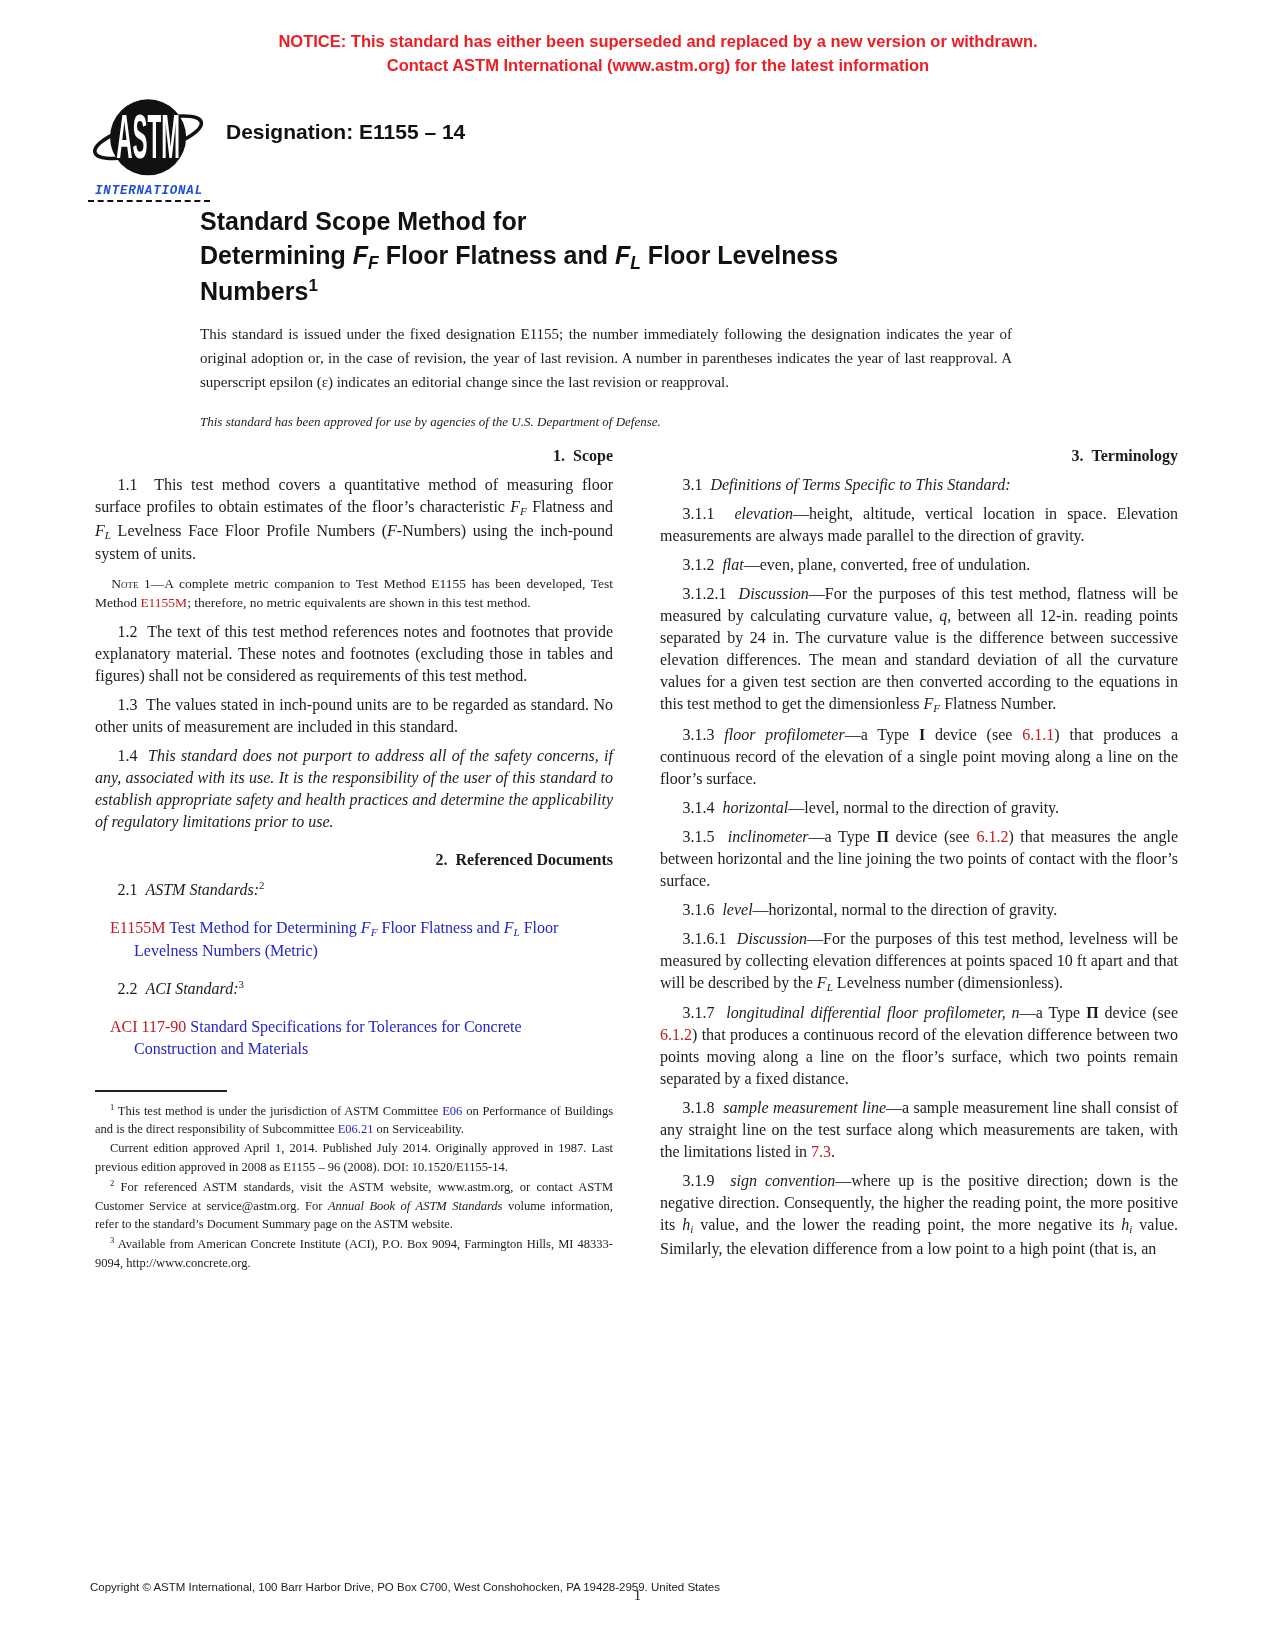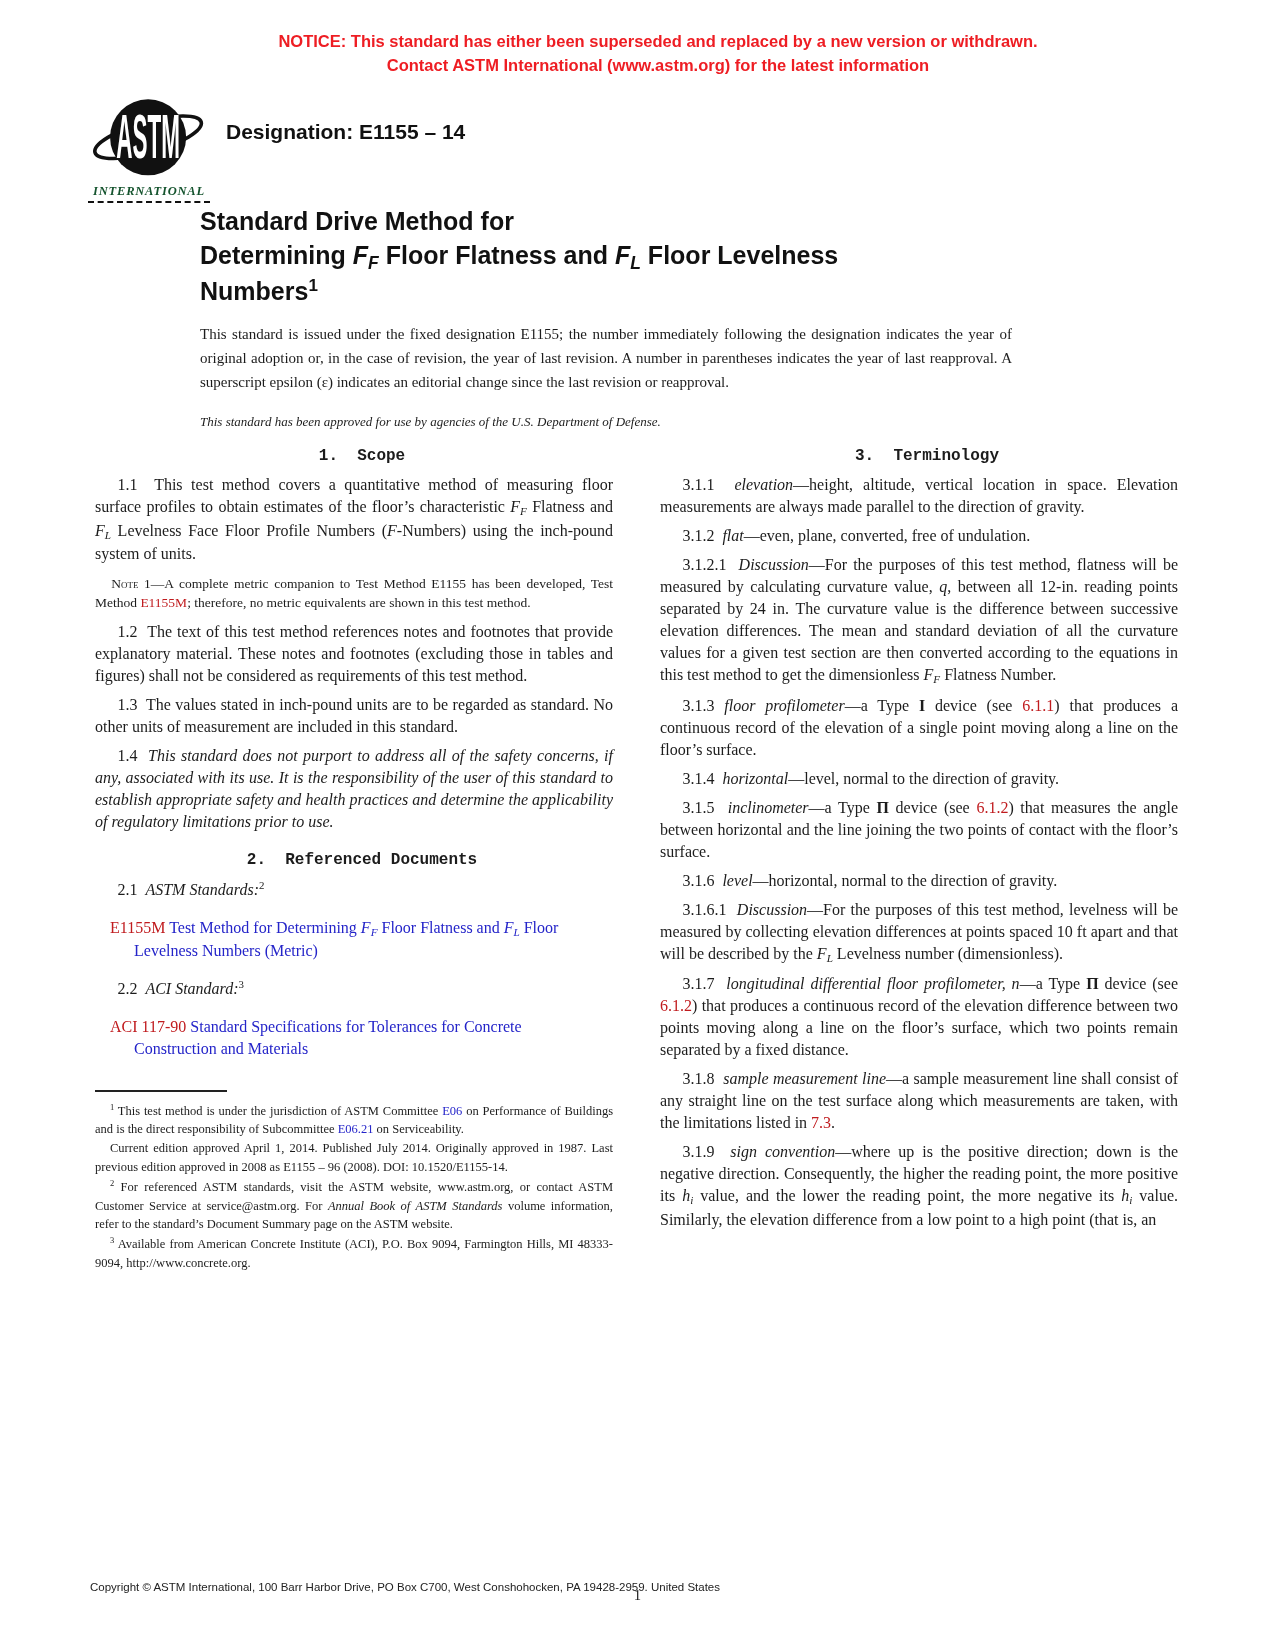--- a/index.html
+++ b/index.html
@@ -10,39 +10,39 @@
   }
   .notice{
     padding-top:30px;text-align:center;
     font-family:"Liberation Sans",sans-serif;font-weight:bold;
     font-size:16.5px;line-height:1.45;color:var(--notice-red,#ee1d23);margin-left:41px;
   }
   .header{position:absolute;top:92px;left:88px;display:flex;align-items:flex-start;}
   .logo{width:122px;text-align:center;}
   .logo svg{display:block;margin:0 auto;}
   .logo-sub{
-    font-family:Liberation Serif, serif;font-weight:bold;font-style:italic;
-    font-size:12.5px;letter-spacing:.8px;color:#14532d;margin-top:-4px;
+    font-family:Liberation Mono, monospace;font-weight:bold;font-style:italic;
+    font-size:12.5px;letter-spacing:.8px;color:#1d4ed8;margin-top:-4px;
     border-bottom:2px dashed #111;padding-bottom:2px;
   }
   .designation{
     font-family:"Liberation Sans",sans-serif;font-weight:bold;
     font-size:21px;color:#111;margin:28px 0 0 16px;
   }
   .title-block{
     position:absolute;top:205px;left:200px;width:830px;
     font-family:"Liberation Sans",sans-serif;font-weight:bold;
     font-size:25px;line-height:1.34;color:#111;
   }
   .intro{position:absolute;top:322px;left:200px;width:812px;}
   .issued{font-size:15px;line-height:1.6;text-align:justify;margin:0;}
   .approved{font-size:13px;font-style:italic;margin:20px 0 0 0;}
   .cols{position:absolute;top:445px;left:95px;display:flex;gap:47px;}
   .col{width:518px;font-size:16px;line-height:1.375;text-align:justify;}
-  .blk-heading{font-weight:bold;margin:16px 0 7px 16px;text-align:center;font-family:Liberation Mono, monospace;}
+  .blk-heading{font-weight:bold;margin:16px 0 7px 16px;text-align:right;}
   .col > .blk-heading:first-child{margin-top:0;}
   .blk-para{margin:7px 0;text-indent:1.4em;}
   .blk-note{margin:9px 0;font-size:13.5px;line-height:1.42;text-indent:1.2em;}
   .blk-ref{margin:15px;padding-left:1.5em;text-indent:-1.5em;text-align:left;}
   .blk-footrule{width:132px;border:none;border-top:2px solid #222;margin:30px 0 9px 0;}
   .blk-footnote{margin:0;font-size:12.5px;line-height:1.5;text-indent:1.2em;}
   .seg-italic{font-style:italic;}
   .seg-bold{font-weight:bold;}
   .seg-red{color:var(--link-red,#c01b1e);}
   .seg-blue{color:var(--link-blue,#2424c9);}
@@ -73,21 +73,21 @@
       <ellipse cx="64" cy="50" rx="61" ry="17" fill="none" stroke="#111" stroke-width="4" transform="rotate(-16 64 50)"></ellipse>
       <circle cx="64" cy="50" r="42" fill="#111"></circle>
       <text x="0" y="0" fill="#ffffff" font-family="Liberation Sans, sans-serif" font-weight="bold" font-size="40" text-anchor="middle" transform="translate(64,50) scale(0.62,1.75)" dy="13">ASTM</text>
     </svg>
     <div class="logo-sub" data-interactable="false">INTERNATIONAL</div>
   </div>
   <div class="designation" data-interactable="false">Designation: E1155 – 14</div>
 </div>
 
 <div class="title-block" data-interactable="false">
-  <div data-interactable="false"><span data-interactable="false">Standard Drive Method for</span></div>
+  <div data-interactable="false"><span data-interactable="false">Standard Scope Method for</span></div>
   <div data-interactable="false"><span data-interactable="false">Determining </span><span class="seg-italic" data-interactable="false">F</span><span class="seg-italic seg-sub" data-interactable="false">F</span><span data-interactable="false"> Floor Flatness and </span><span class="seg-italic" data-interactable="false">F</span><span class="seg-italic seg-sub" data-interactable="false">L</span><span data-interactable="false"> Floor Levelness</span></div>
   <div data-interactable="false"><span data-interactable="false">Numbers</span><span class="seg-sup" data-interactable="false">1</span></div>
 </div>
 
 <div class="intro" data-interactable="false">
   <p class="issued" data-interactable="false">This standard is issued under the fixed designation E1155; the number immediately following the designation indicates the year of original adoption or, in the case of revision, the year of last revision. A number in parentheses indicates the year of last reapproval. A superscript epsilon (ε) indicates an editorial change since the last revision or reapproval.</p>
   <p class="approved" data-interactable="false">This standard has been approved for use by agencies of the U.S. Department of Defense.</p>
 </div>
 
 <div class="cols" data-interactable="false">
@@ -104,20 +104,21 @@
       <div class="blk-para" data-interactable="false"><span data-interactable="false">2.2&nbsp; </span><span class="seg-italic" data-interactable="false">ACI Standard:</span><span class="seg-sup" data-interactable="false">3</span></div>
       <div class="blk-ref" data-interactable="false"><span class="seg-red" data-interactable="true">ACI 117-90</span><span data-interactable="false"> </span><span class="seg-blue" data-interactable="true">Standard Specifications for Tolerances for Concrete Construction and Materials</span></div>
       <div class="blk-footrule" data-interactable="false"></div>
       <div class="blk-footnote" data-interactable="false"><span class="seg-sup" data-interactable="false">1</span><span data-interactable="false"> This test method is under the jurisdiction of ASTM Committee </span><span class="seg-blue" data-interactable="true">E06</span><span data-interactable="false"> on Performance of Buildings and is the direct responsibility of Subcommittee </span><span class="seg-blue" data-interactable="true">E06.21</span><span data-interactable="false"> on Serviceability.</span></div>
       <div class="blk-footnote" data-interactable="false"><span data-interactable="false">Current edition approved April 1, 2014. Published July 2014. Originally approved in 1987. Last previous edition approved in 2008 as E1155 – 96 (2008). DOI: 10.1520/E1155-14.</span></div>
       <div class="blk-footnote" data-interactable="false"><span class="seg-sup" data-interactable="false">2</span><span data-interactable="false"> For referenced ASTM standards, visit the ASTM website, www.astm.org, or contact ASTM Customer Service at service@astm.org. For </span><span class="seg-italic" data-interactable="false">Annual Book of ASTM Standards</span><span data-interactable="false"> volume information, refer to the standard’s Document Summary page on the ASTM website.</span></div>
       <div class="blk-footnote" data-interactable="false"><span class="seg-sup" data-interactable="false">3</span><span data-interactable="false"> Available from American Concrete Institute (ACI), P.O. Box 9094, Farmington Hills, MI 48333-9094, http://www.concrete.org.</span></div>
     </div>
   <div class="col" id="col-right" data-interactable="false">
       <div class="blk-heading" data-interactable="false"><span data-interactable="false">3.&nbsp;&nbsp;Terminology</span></div>
+      <div class="blk-para" data-interactable="false"><span data-interactable="false">3.1&nbsp; </span><span class="seg-italic" data-interactable="false">Definitions of Terms Specific to This Standard:</span></div>
       <div class="blk-para" data-interactable="false"><span data-interactable="false">3.1.1&nbsp; </span><span class="seg-italic" data-interactable="false">elevation</span><span data-interactable="false">—height, altitude, vertical location in space. Elevation measurements are always made parallel to the direction of gravity.</span></div>
       <div class="blk-para" data-interactable="false"><span data-interactable="false">3.1.2&nbsp; </span><span class="seg-italic" data-interactable="false">flat</span><span data-interactable="false">—even, plane, converted, free of undulation.</span></div>
       <div class="blk-para" data-interactable="false"><span data-interactable="false">3.1.2.1&nbsp; </span><span class="seg-italic" data-interactable="false">Discussion</span><span data-interactable="false">—For the purposes of this test method, flatness will be measured by calculating curvature value, </span><span class="seg-italic" data-interactable="false">q</span><span data-interactable="false">, between all 12-in. reading points separated by 24 in. The curvature value is the difference between successive elevation differences. The mean and standard deviation of all the curvature values for a given test section are then converted according to the equations in this test method to get the dimensionless </span><span class="seg-italic" data-interactable="false">F</span><span class="seg-italic seg-sub" data-interactable="false">F</span><span data-interactable="false"> Flatness Number.</span></div>
       <div class="blk-para" data-interactable="false"><span data-interactable="false">3.1.3  </span><span class="seg-italic" data-interactable="false">floor profilometer</span><span data-interactable="false">—a Type </span><span class="seg-bold" data-interactable="false">I</span><span data-interactable="false"> device (see </span><span class="seg-red" data-interactable="true">6.1.1</span><span data-interactable="false">) that produces a continuous record of the elevation of a single point moving along a line on the floor’s surface.</span></div>
       <div class="blk-para" data-interactable="false"><span data-interactable="false">3.1.4&nbsp; </span><span class="seg-italic" data-interactable="false">horizontal</span><span data-interactable="false">—level, normal to the direction of gravity.</span></div>
       <div class="blk-para" data-interactable="false"><span data-interactable="false">3.1.5&nbsp; </span><span class="seg-italic" data-interactable="false">inclinometer</span><span data-interactable="false">—a Type </span><span class="seg-bold" data-interactable="false">Π</span><span data-interactable="false"> device (see </span><span class="seg-red" data-interactable="true">6.1.2</span><span data-interactable="false">) that measures the angle between horizontal and the line joining the two points of contact with the floor’s surface.</span></div>
       <div class="blk-para" data-interactable="false"><span data-interactable="false">3.1.6&nbsp; </span><span class="seg-italic" data-interactable="false">level</span><span data-interactable="false">—horizontal, normal to the direction of gravity.</span></div>
       <div class="blk-para" data-interactable="false"><span data-interactable="false">3.1.6.1&nbsp; </span><span class="seg-italic" data-interactable="false">Discussion</span><span data-interactable="false">—For the purposes of this test method, levelness will be measured by collecting elevation differences at points spaced 10 ft apart and that will be described by the </span><span class="seg-italic" data-interactable="false">F</span><span class="seg-italic seg-sub" data-interactable="false">L</span><span data-interactable="false"> Levelness number (dimensionless).</span></div>
       <div class="blk-para" data-interactable="false"><span data-interactable="false">3.1.7&nbsp; </span><span class="seg-italic" data-interactable="false">longitudinal differential floor profilometer, n</span><span data-interactable="false">—a Type </span><span class="seg-bold" data-interactable="false">Π</span><span data-interactable="false"> device (see </span><span class="seg-red" data-interactable="true">6.1.2</span><span data-interactable="false">) that produces a continuous record of the elevation difference between two points moving along a line on the floor’s surface, which two points remain separated by a fixed distance.</span></div>
       <div class="blk-para" data-interactable="false"><span data-interactable="false">3.1.8&nbsp; </span><span class="seg-italic" data-interactable="false">sample measurement line</span><span data-interactable="false">—a sample measurement line shall consist of any straight line on the test surface along which measurements are taken, with the limitations listed in </span><span class="seg-red" data-interactable="true">7.3</span><span data-interactable="false">.</span></div>

